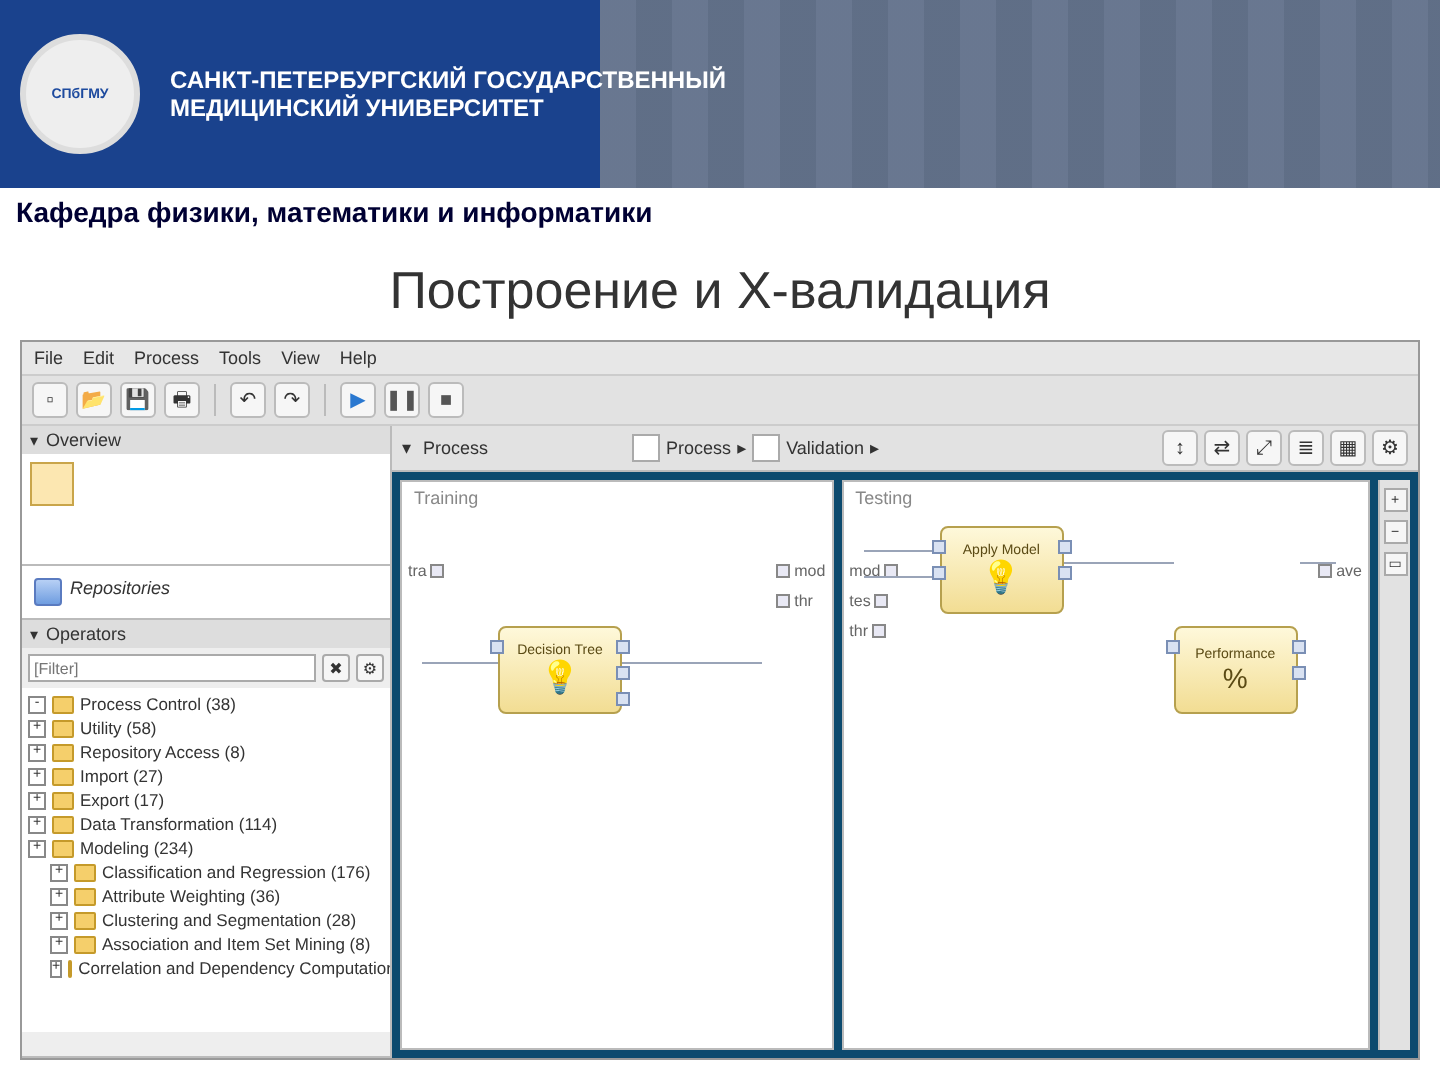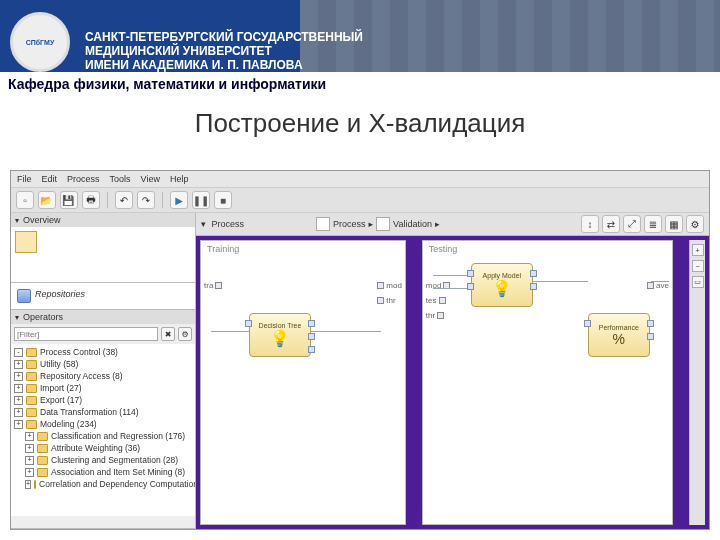--- a/index.html
+++ b/index.html
@@ -1,19 +1,19 @@
 <!DOCTYPE html>
 <html><head>
 <meta charset="utf-8">
 <style>
   * { box-sizing: border-box; margin: 0; padding: 0; }
   body { font-family: Arial, sans-serif; width: 720px; height: 540px; overflow: hidden; background: #fff; position: relative; }
 
   
-  .uni-header { height: 72px; background: linear-gradient(180deg,#1d4a9e 0%, #1d4a9e 100%); display:flex; align-items:flex-end; padding:0 10px; position:relative; }
+  .uni-header { height: 94px; background: linear-gradient(180deg,#1d4a9e 0%, #1d4a9e 100%); display:flex; align-items:center; padding:0 10px; position:relative; }
   .uni-header::before { content:""; position:absolute; inset:0; background:rgba(0,0,0,0.1); }
   .logo { width:60px; height:60px; border-radius:50%; background:#eee; border:3px solid #ddd; display:flex; align-items:center; justify-content:center; font-size:7px; color:#1d4a9e; font-weight:bold; text-align:center; z-index:1;}
   .uni-text { color:#fff; font-size:12px; font-weight:bold; margin-left:15px; z-index:1;}
   .bldg { position:absolute; right:0; top:0; bottom:0; width:420px; background:repeating-linear-gradient(90deg,#c9b894 0 18px,#b5a57f 18px 36px); opacity:0.45;}
   .dept-bar { padding:4px 8px; font-weight:bold; font-size:14px; color:#003; background:#fff; }
   .slide-title { text-align:center; font-size:26px; color:#333; padding:12px 0 6px; font-family:Verdana, sans-serif; }
 
   
   .app { position:absolute; left:10px; top:170px; right:10px; bottom:10px; background:#ececec; border:1px solid #999; font-size:9px; color:#333; display:flex; flex-direction:column; }
   .menubar { display:flex; gap:10px; padding:3px 6px; background:#e7e7e7; border-bottom:1px solid #ccc; }
@@ -49,21 +49,21 @@
   .tree-item.indent1 { padding-left:12px;text-align:right;}
   .exp { width:9px; height:9px; border:1px solid #888; font-size:7px; display:inline-flex; align-items:center; justify-content:center; background:#fff;}
   .fldr { width:11px; height:9px; background:#f5cf6b; border:1px solid #c59a2a; border-radius:1px;}
 
   
   .center { flex:1; display:flex; flex-direction:column; }
   .proc-bar { display:flex; align-items:center; padding:2px 5px; background:#e2e2e2; border-bottom:1px solid #bbb; gap:6px;}
   .proc-bar .crumb { display:flex; gap:3px; align-items:center; font-size:9px;}
   .proc-bar .crumb .cico { width:14px; height:14px; border:1px solid #aaa; background:#fff;}
   .proc-tools { margin-left:auto; display:flex; gap:3px;}
-  .canvas-wrap { flex:1; display:flex; gap:16px; padding:4px; background:#4c1d95; }
+  .canvas-wrap { flex:1; display:flex; gap:4px; padding:4px; background:#0c4a6e; }
   .canvas { flex:1; background:#fff; border:1px solid #bbb; position:relative; }
   .canvas-title { position:absolute; top:3px; left:6px; font-size:9px; color:#888; }
   .port-col { position:absolute; top:40px; display:flex; flex-direction:column; gap:6px; font-size:8px; color:#666;}
   .port-col.left-ports { left:3px;}
   .port-col.right-ports { right:3px;}
   .port { display:flex; align-items:center; gap:2px;}
   .port .dot { width:7px; height:7px; border:1px solid #888; background:#e9e9f5; }
 
   .op-node { position:absolute; width:62px; height:44px; border:1px solid #b6a04e; background:linear-gradient(#fef8da,#f2dd93); border-radius:4px; display:flex; flex-direction:column; align-items:center; justify-content:center; font-size:7px; color:#5a4a14; }
   .op-node .bulb { font-size:16px; }
@@ -77,21 +77,20 @@
 </style>
 </head>
 <body>
 
 <div class="uni-header">
   <div class="bldg"></div>
   <div class="logo">СПбГМУ</div>
   <div class="uni-text">
     <div>САНКТ-ПЕТЕРБУРГСКИЙ ГОСУДАРСТВЕННЫЙ</div>
     <div>МЕДИЦИНСКИЙ УНИВЕРСИТЕТ</div>
-    <div>ИМЕНИ АКАДЕМИКА И. П. ПАВЛОВА</div>
   </div>
 </div>
 <div class="dept-bar">Кафедра физики,  математики и информатики</div>
 <div class="slide-title">Построение и Х-валидация</div>
 
 <div class="app">
   <div class="menubar">
     <span>File</span>
     <span>Edit</span>
     <span>Process</span>

